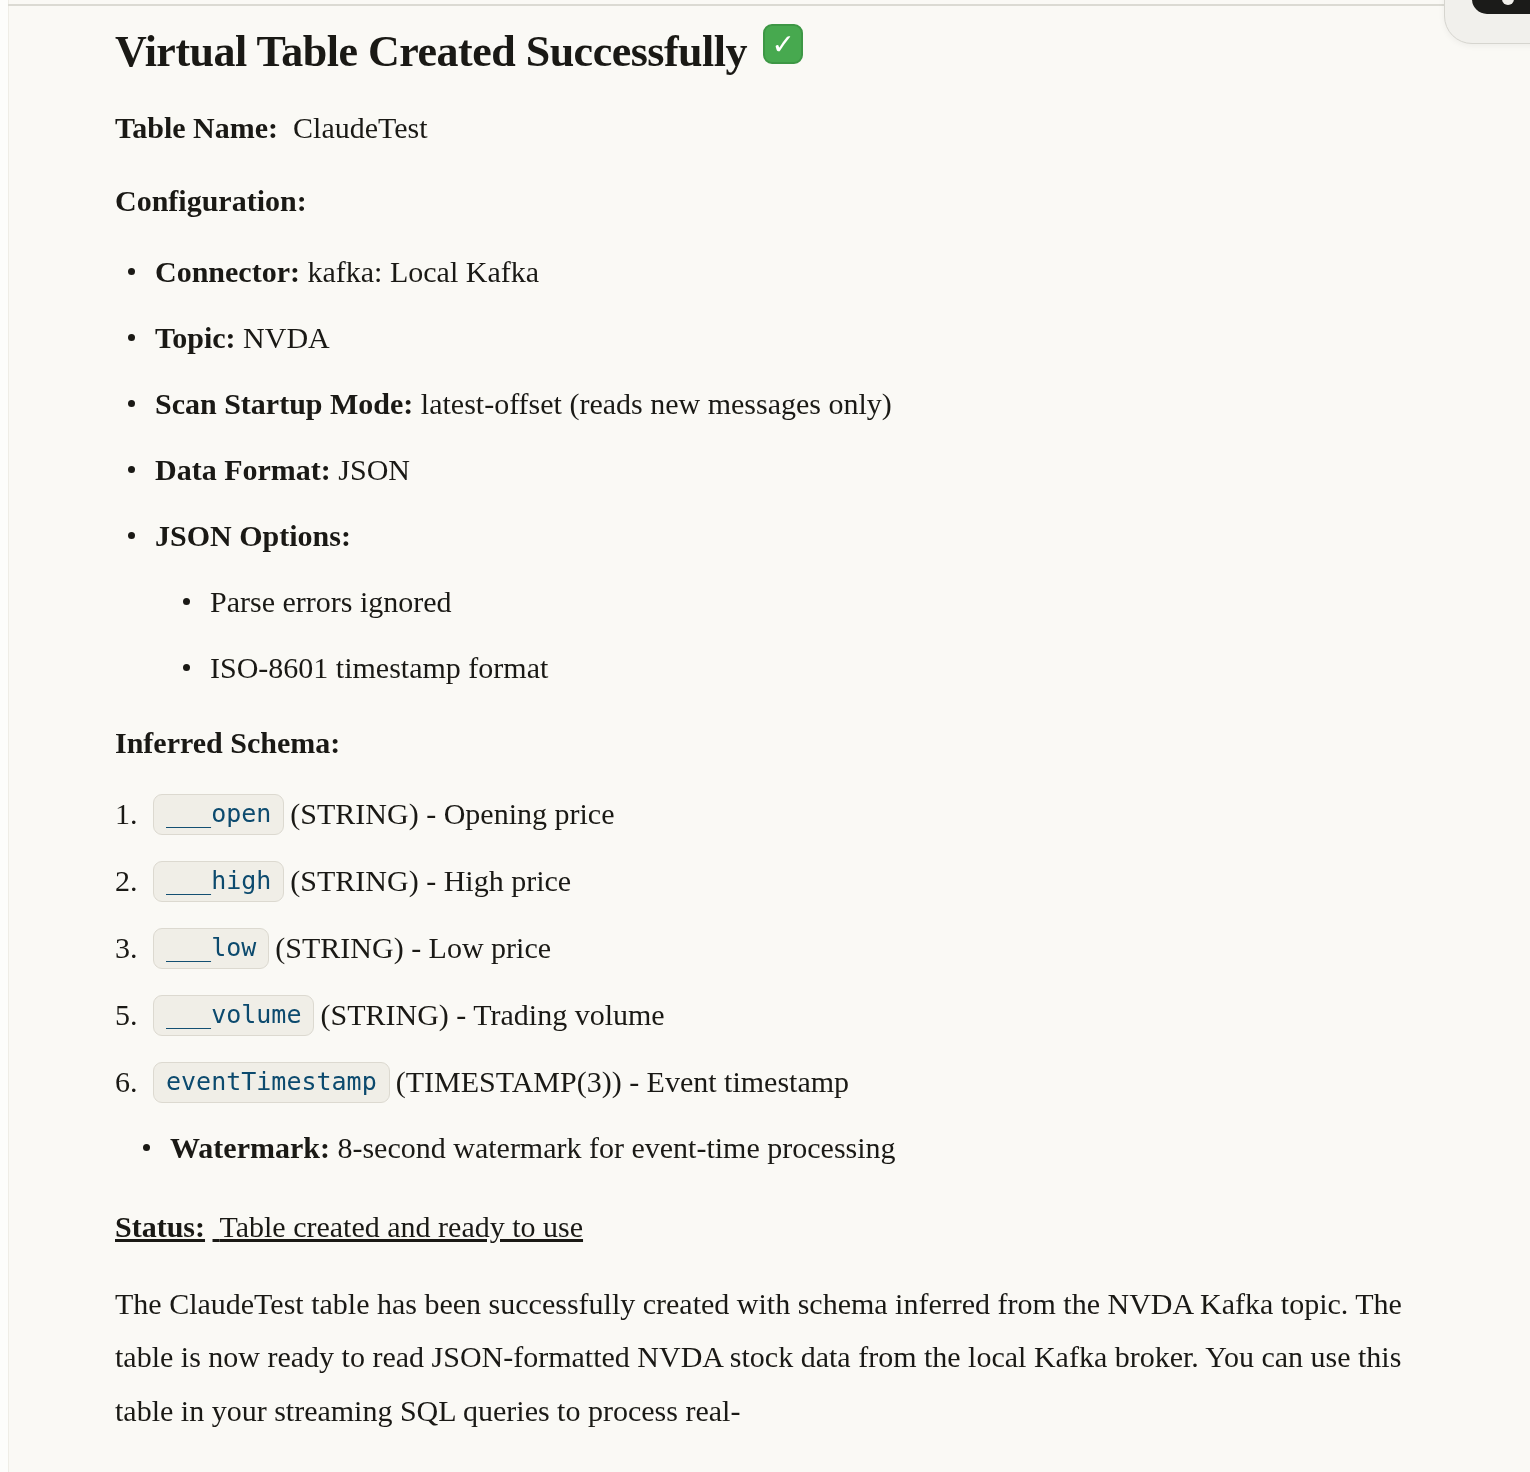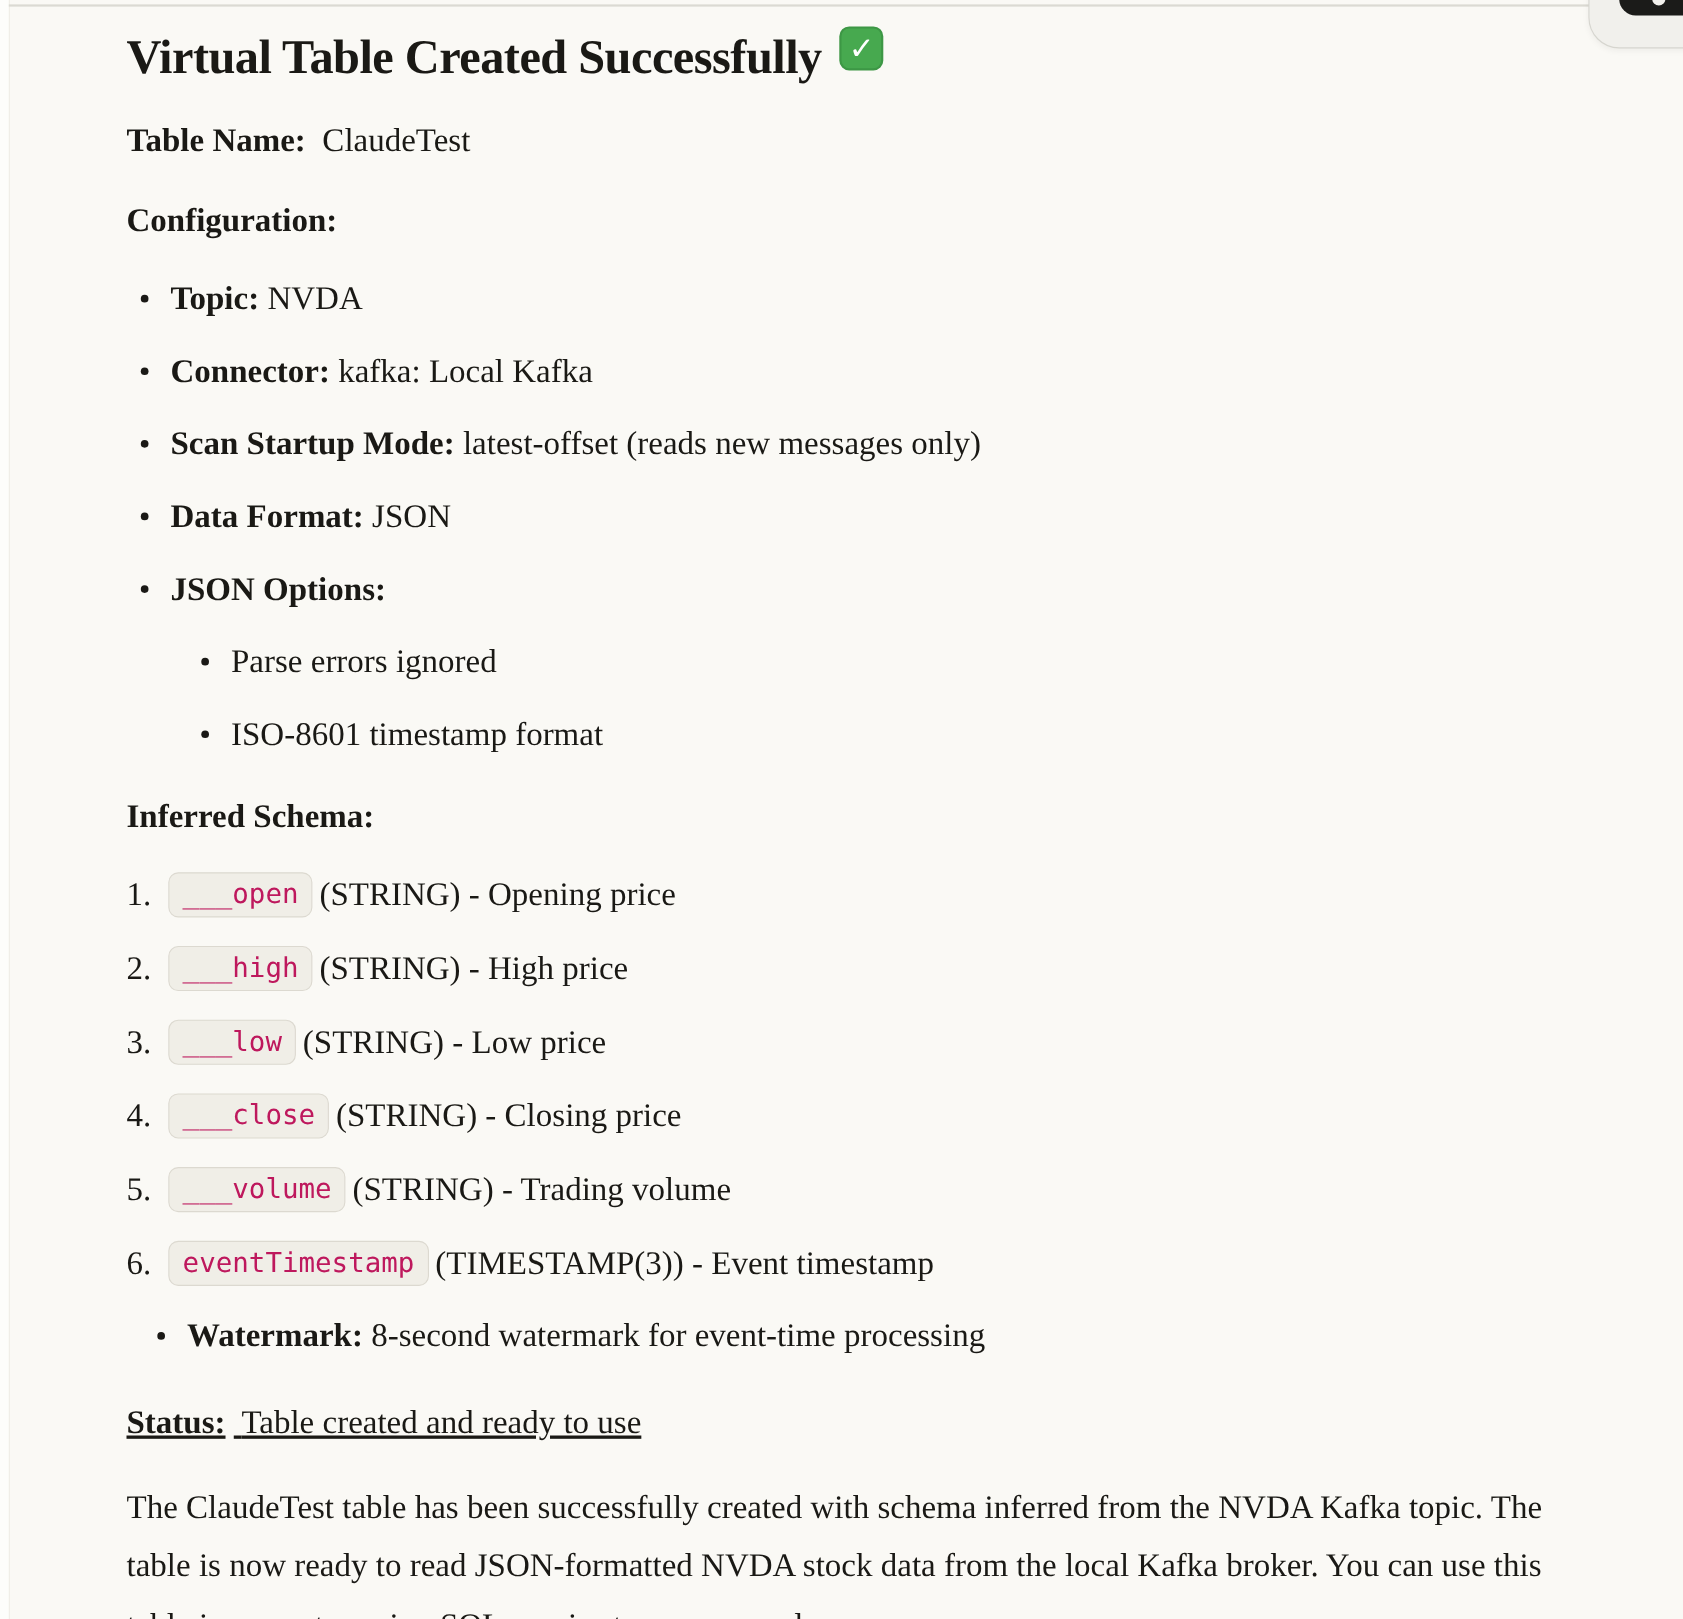--- a/index.html
+++ b/index.html
@@ -83,21 +83,21 @@
     position:absolute; left:13px; top:19px;
     width:7px; height:7px; border-radius:50%; background:#1A1915;
   }
 
   ol.schema { list-style:none; margin:0 0 24px 0; padding:0; }
   ol.schema > li { font-size:30px; line-height:1.5; margin-bottom:22px; }
   .num { display:inline-block; min-width:38px; }
   .code-badge {
     font-family:"DejaVu Sans Mono", monospace;
     font-size:25px; line-height:1;
-    color:#be185d;
+    color:#0c4a6e;
     background:#F0EEE7;
     border:1px solid #DCD9D0;
     border-radius:9px;
     padding:6px 12px 8px 12px;
     display:inline-block;
     vertical-align:2px;
     margin-right:6px;
   }
   .status-line { font-size:30px; line-height:1.5; margin:34px 0 28px 0;text-decoration:underline; }
   .status-line b { font-weight:700; margin-right:0.25em; }
@@ -121,37 +121,36 @@
   </h1>
 
   <p class="body-line">
     <b>Table Name:</b>
     <span>ClaudeTest</span>
   </p>
 
   <p class="section-heading">Configuration:</p>
 
   <ul class="plain" id="config-list">
+      <li><span class="dot"></span><b>Connector:</b><span>kafka: Local Kafka</span></li>
       <li><span class="dot"></span><b>Topic:</b><span>NVDA</span></li>
-      <li><span class="dot"></span><b>Connector:</b><span>kafka: Local Kafka</span></li>
       <li><span class="dot"></span><b>Scan Startup Mode:</b><span>latest-offset (reads new messages only)</span></li>
       <li><span class="dot"></span><b>Data Format:</b><span>JSON</span></li>
       <li><span class="dot"></span><b>JSON Options:</b><span></span><ul class="sub">
           <li><span class="dot"></span><span>Parse errors ignored</span></li>
           <li><span class="dot"></span><span>ISO-8601 timestamp format</span></li>
         </ul></li>
     </ul>
 
   <p class="section-heading">Inferred Schema:</p>
 
   <ol class="schema" id="schema-list">
       <li><span class="num">1.</span><span class="code-badge">___open</span><span>(STRING) - Opening price</span></li>
       <li><span class="num">2.</span><span class="code-badge">___high</span><span>(STRING) - High price</span></li>
       <li><span class="num">3.</span><span class="code-badge">___low</span><span>(STRING) - Low price</span></li>
-      <li><span class="num">4.</span><span class="code-badge">___close</span><span>(STRING) - Closing price</span></li>
       <li><span class="num">5.</span><span class="code-badge">___volume</span><span>(STRING) - Trading volume</span></li>
       <li><span class="num">6.</span><span class="code-badge">eventTimestamp</span><span>(TIMESTAMP(3)) - Event timestamp</span><ul class="sub">
           <li><span class="dot"></span><b style="font-weight:700;margin-right:0.25em;">Watermark:</b><span>8-second watermark for event-time processing</span></li>
         </ul></li>
     </ol>
 
   <p class="status-line">
     <b>Status:</b>
     <span>Table created and ready to use</span>
   </p>

